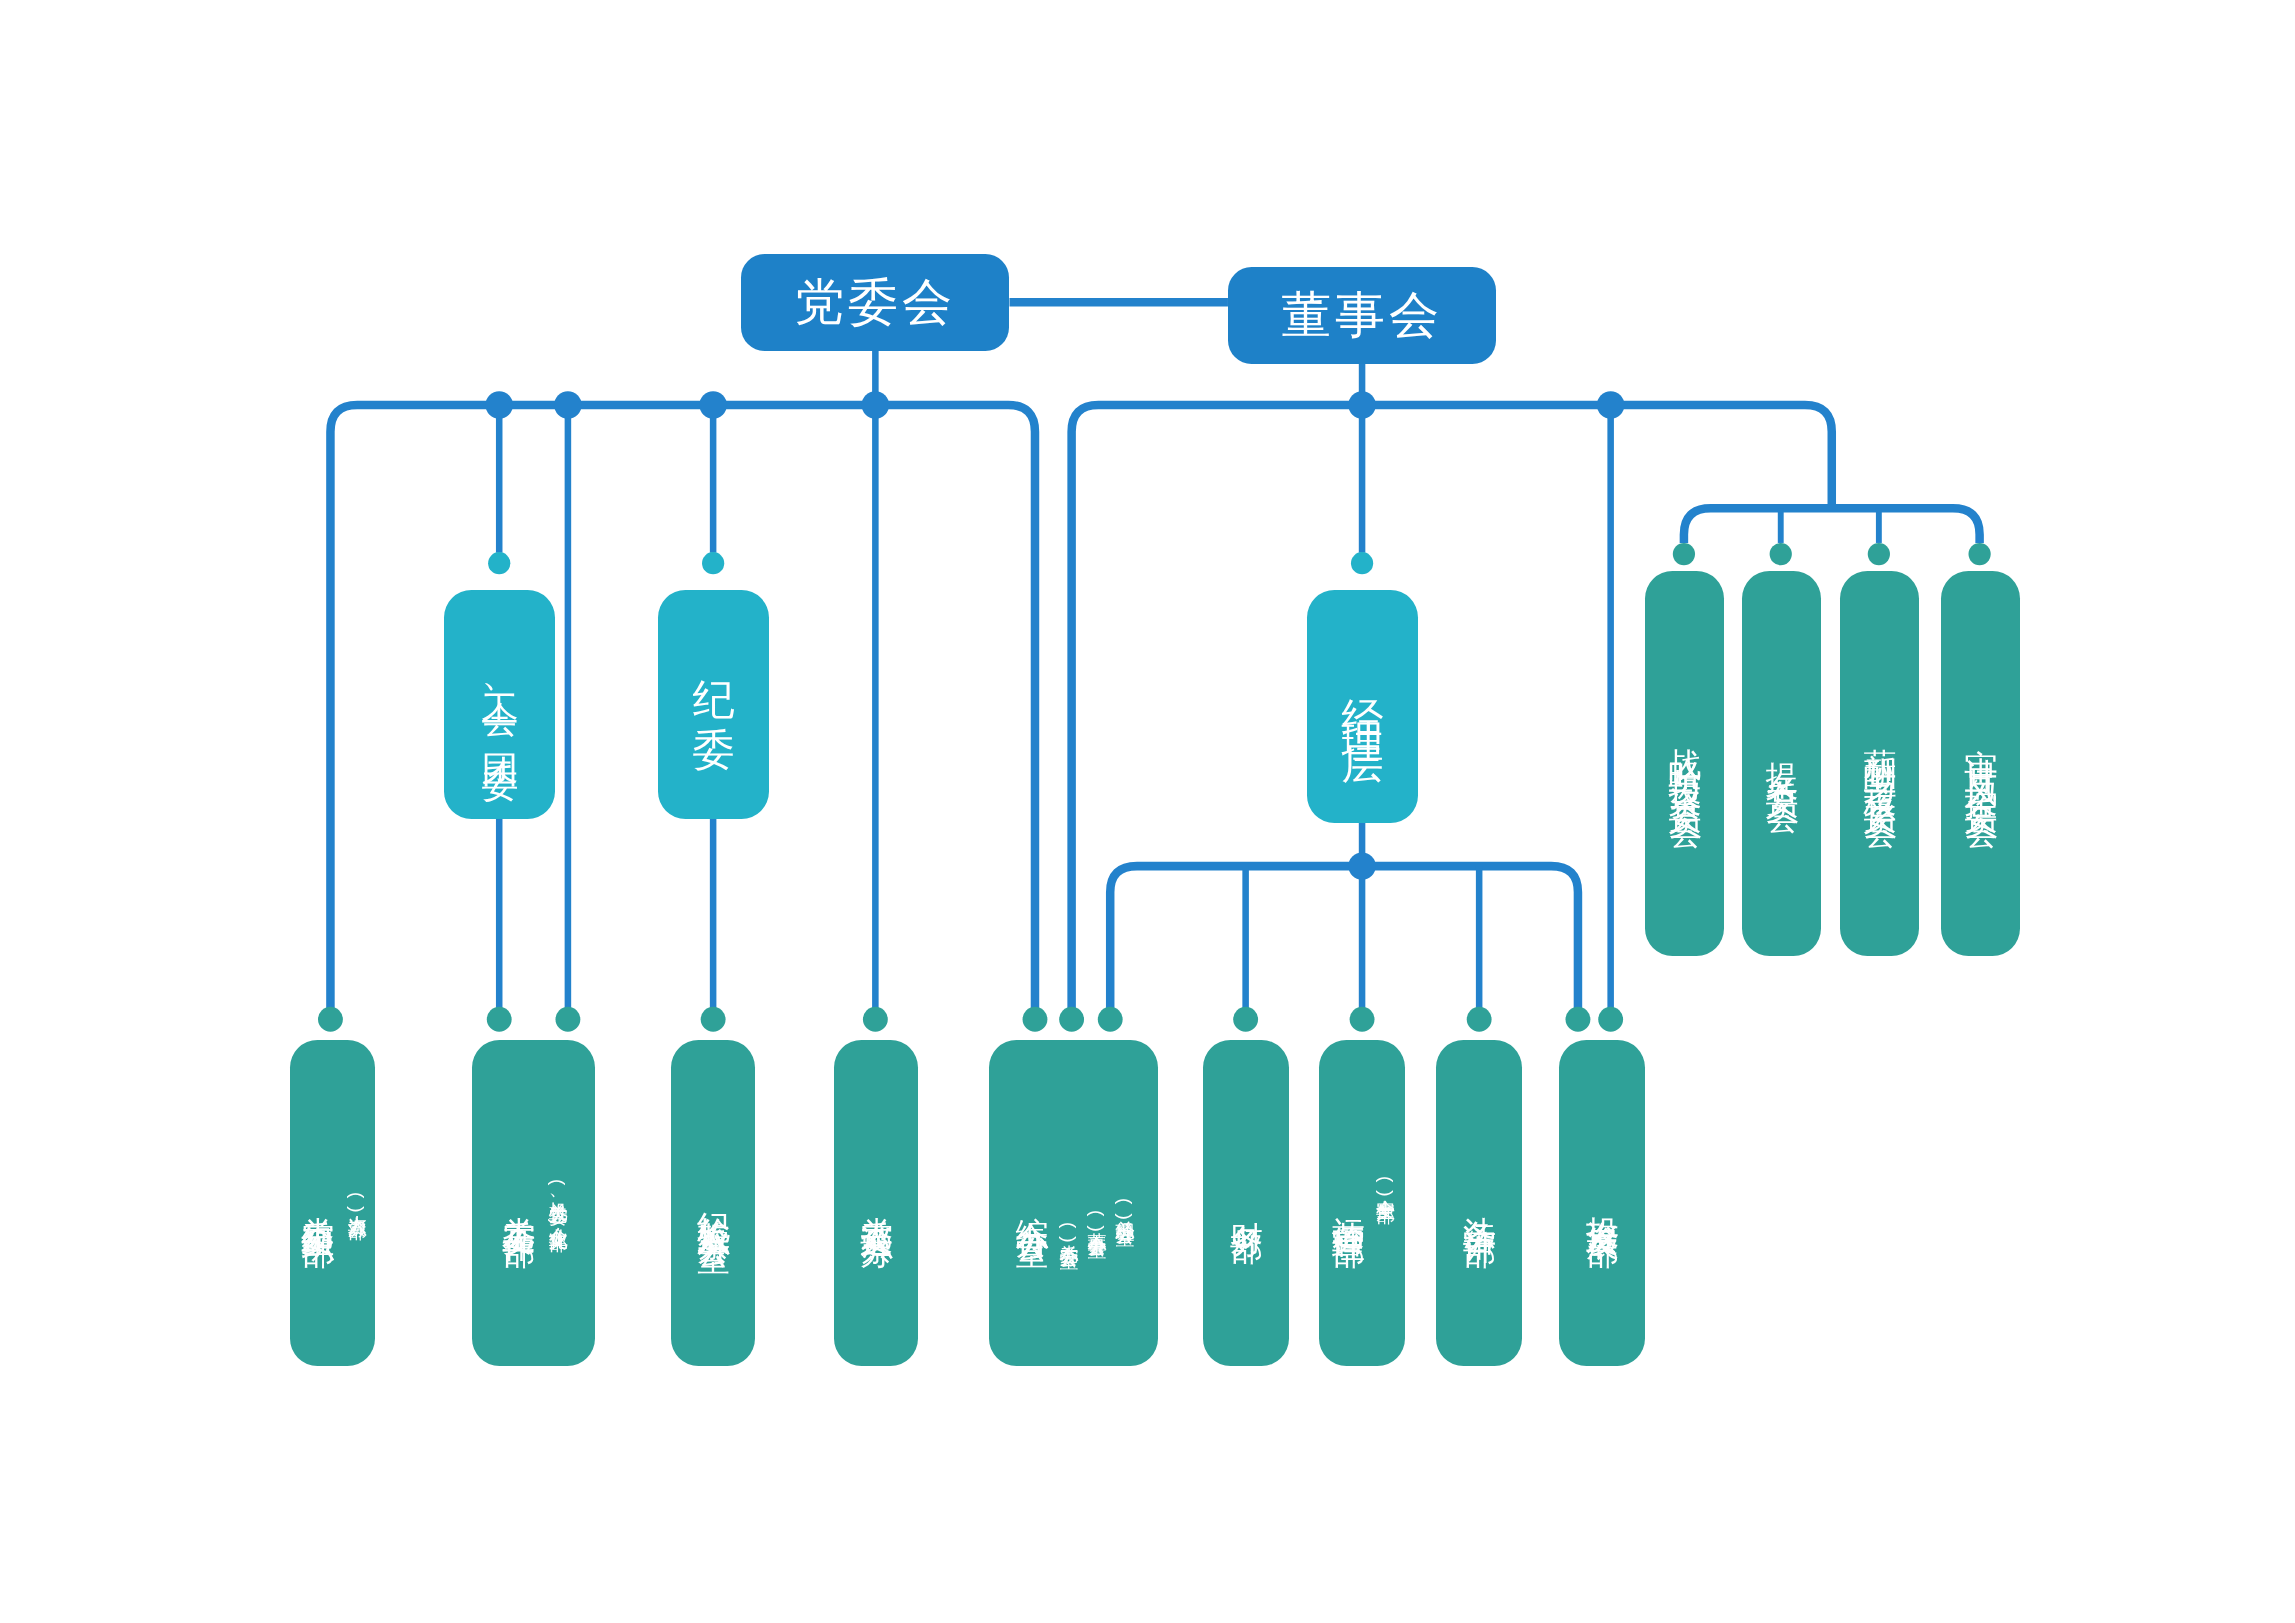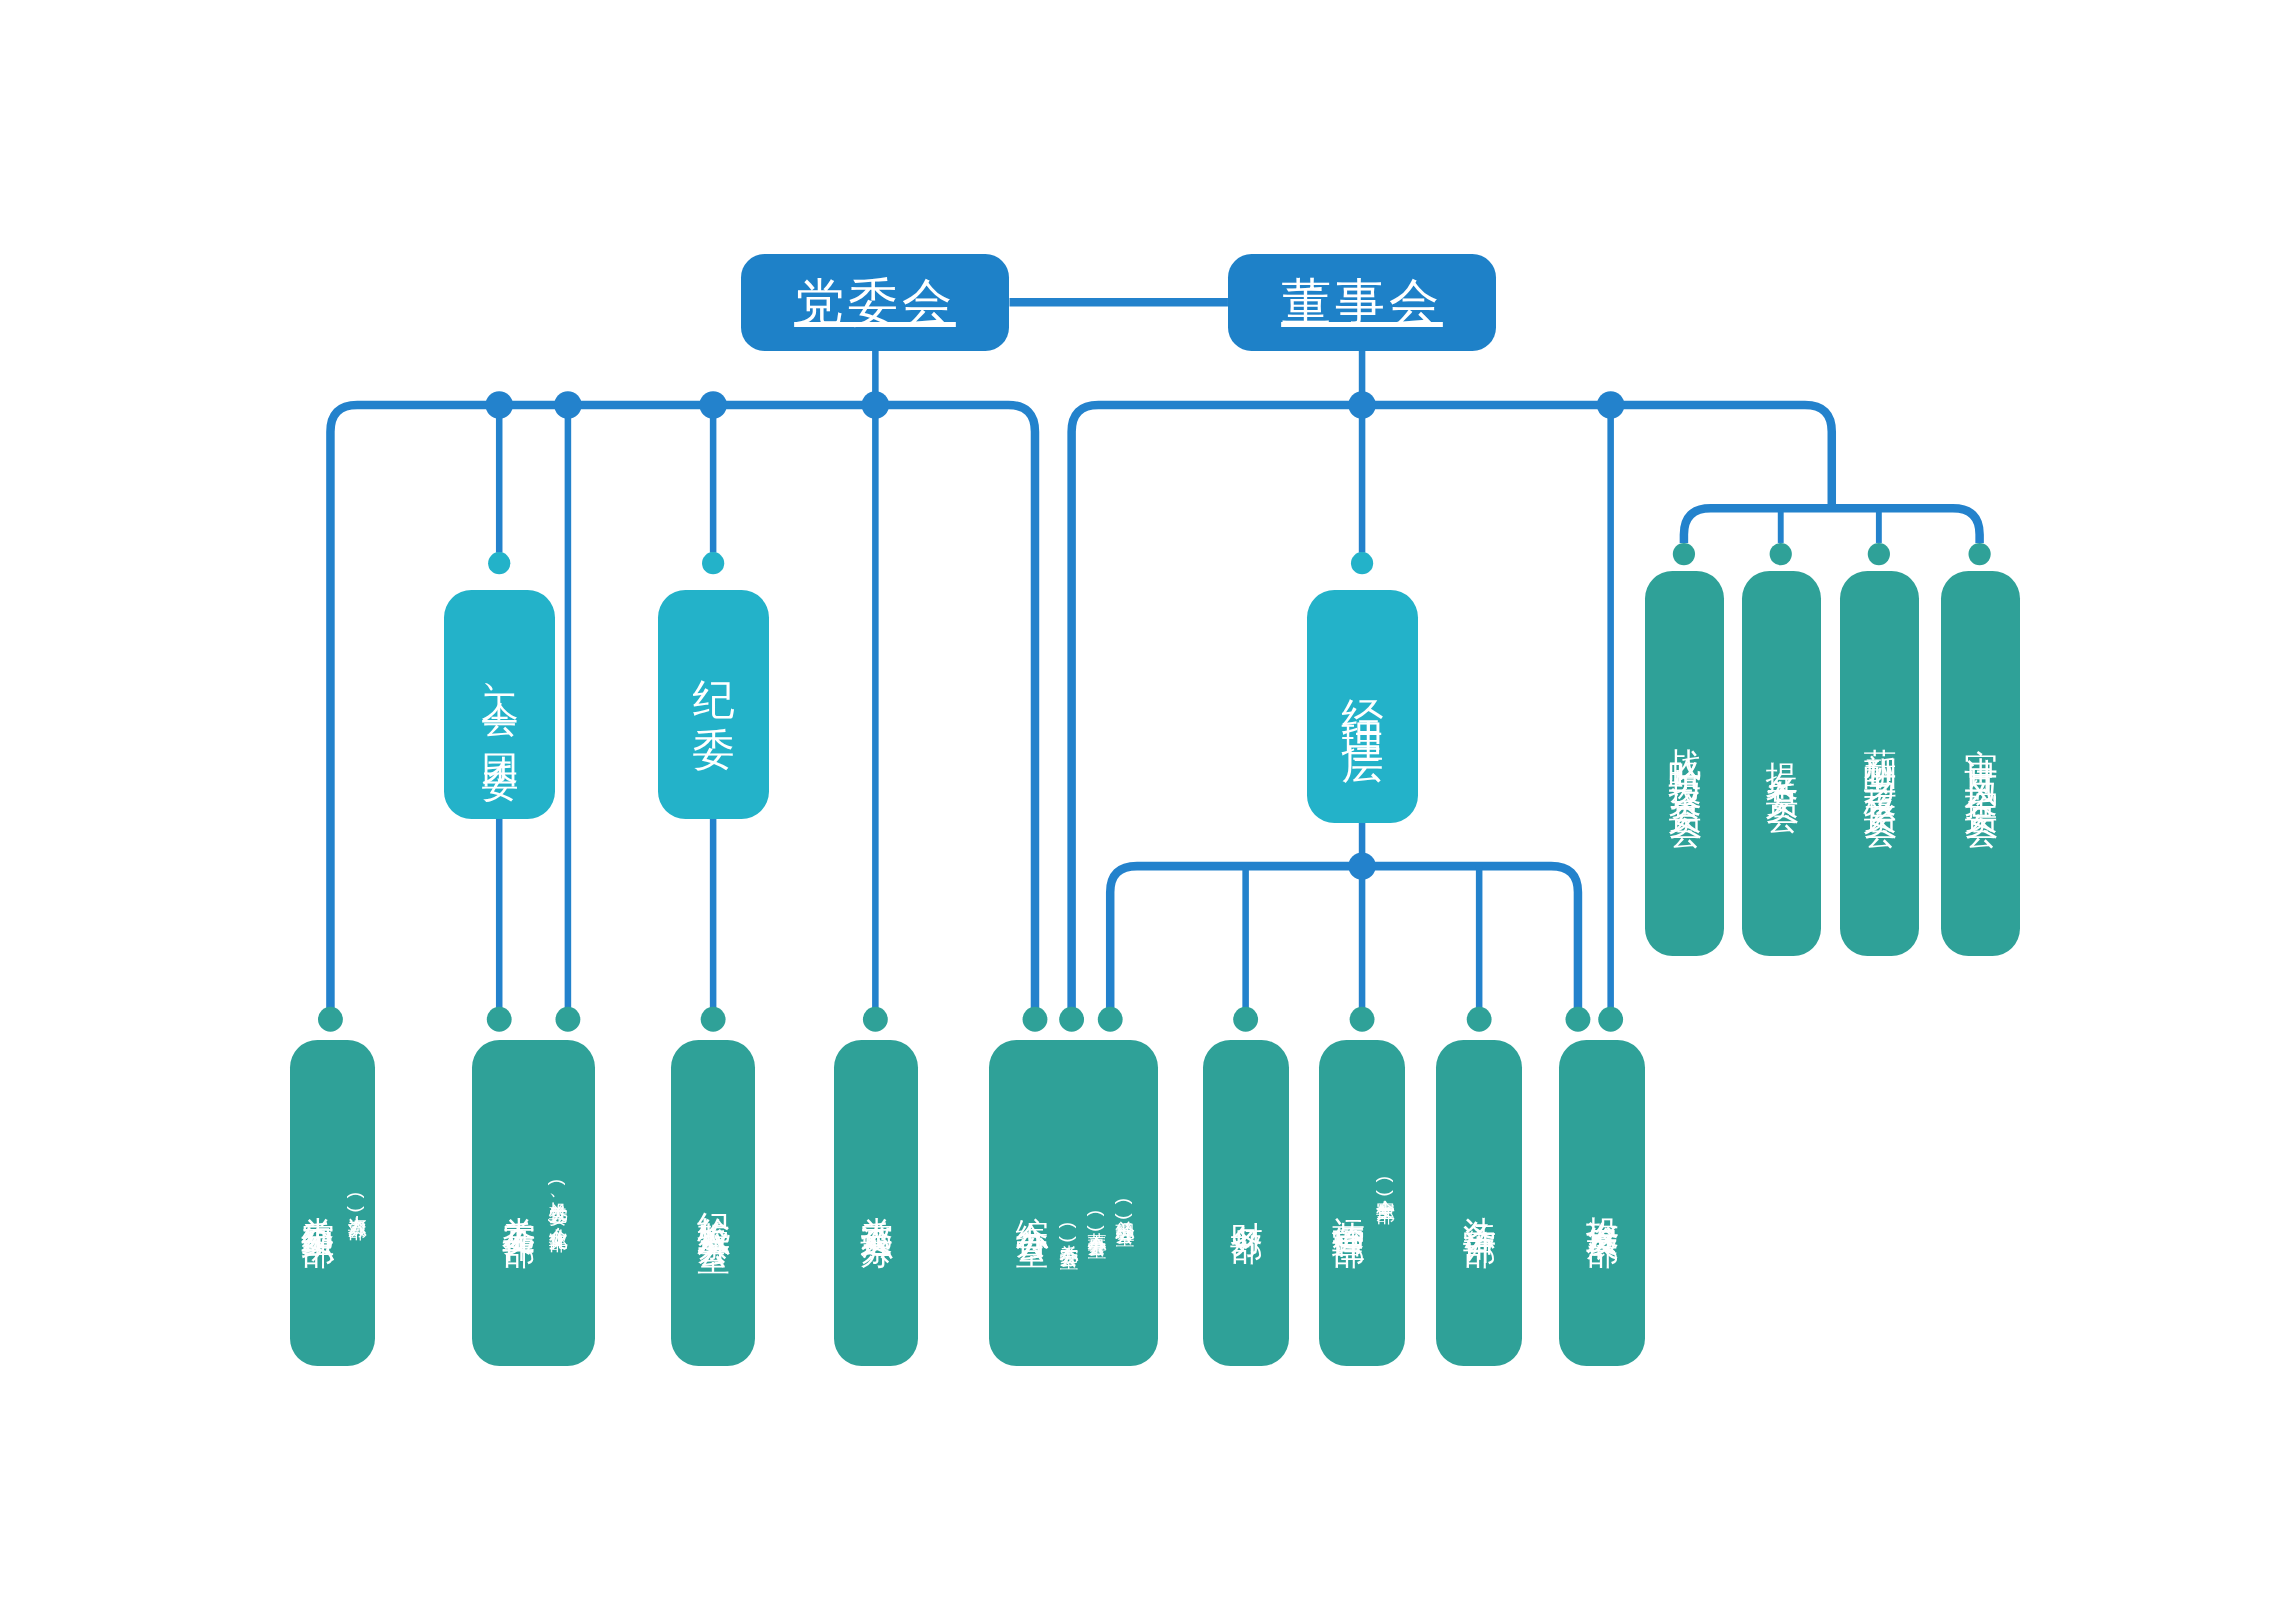--- a/index.html
+++ b/index.html
@@ -16,21 +16,21 @@
   .wire{fill:none;stroke:var(--line_blue);stroke-width:13px;}
   .wire.thin{stroke-width:10px;}
   .wire.xthin{stroke-width:9px;}
   .jdot{fill:var(--line_blue);}
   .cdot{fill:var(--cyan);}
   .tdot{fill:var(--teal);}
   .box{
     position:absolute;display:flex;align-items:center;justify-content:center;
     color:var(--text);box-sizing:border-box;
   }
-  .bluebox{background:var(--box_blue);border-radius:23.6px;text-decoration:underline;}
+  .bluebox{background:var(--box_blue);border-radius:23.6px;}
   .cyanbox{background:var(--cyan);border-radius:27.5px;}
   .tealbox{background:var(--teal);border-radius:27.5px;}
   .htext{font-size:50px;letter-spacing:3.9px;font-weight:500;white-space:nowrap;}
   .vtext{writing-mode:vertical-lr;text-orientation:mixed;white-space:nowrap;}
   .union-label{font-size:37px;letter-spacing:7.9px;margin-top:-3.9px;}
   .jiwei-label{font-size:42px;letter-spacing:47px;margin-top:-23.6px;}
   .manager-label{font-size:42px;letter-spacing:23.6px;margin-top:-11.8px;}
   .committee-label{font-size:33px;letter-spacing:9.8px;margin-top:-5.2px;}
   .dept{gap:4.6px;}
   .dept-tight{gap:2px;}
@@ -123,21 +123,21 @@
       <circle class="tdot" cx="2082" cy="1558" r="19"></circle>
       <circle class="tdot" cx="2261" cy="1558" r="19"></circle>
       <circle class="tdot" cx="2412" cy="1558" r="19"></circle>
       <circle class="tdot" cx="2462" cy="1558" r="19"></circle>
     </g>
   </svg>
 
   <div class="box bluebox" style="left:741px;top:254px;width:268px;height:97px;">
     <span class="htext">党委会</span>
   </div>
-  <div class="box bluebox" style="left:1228px;top:254px;width:268px;height:97px;">
+  <div class="box bluebox" style="left:1228px;top:267px;width:268px;height:97px;">
     <span class="htext">董事会</span>
   </div>
 
   <div class="box cyanbox" style="left:444px;top:590px;width:111px;height:229px;">
     <span class="vtext union-label">工会、团委</span>
   </div>
   <div class="box cyanbox" style="left:658px;top:590px;width:111px;height:229px;">
     <span class="vtext jiwei-label">纪委</span>
   </div>
   <div class="box cyanbox" style="left:1307px;top:590px;width:111px;height:233px;">

